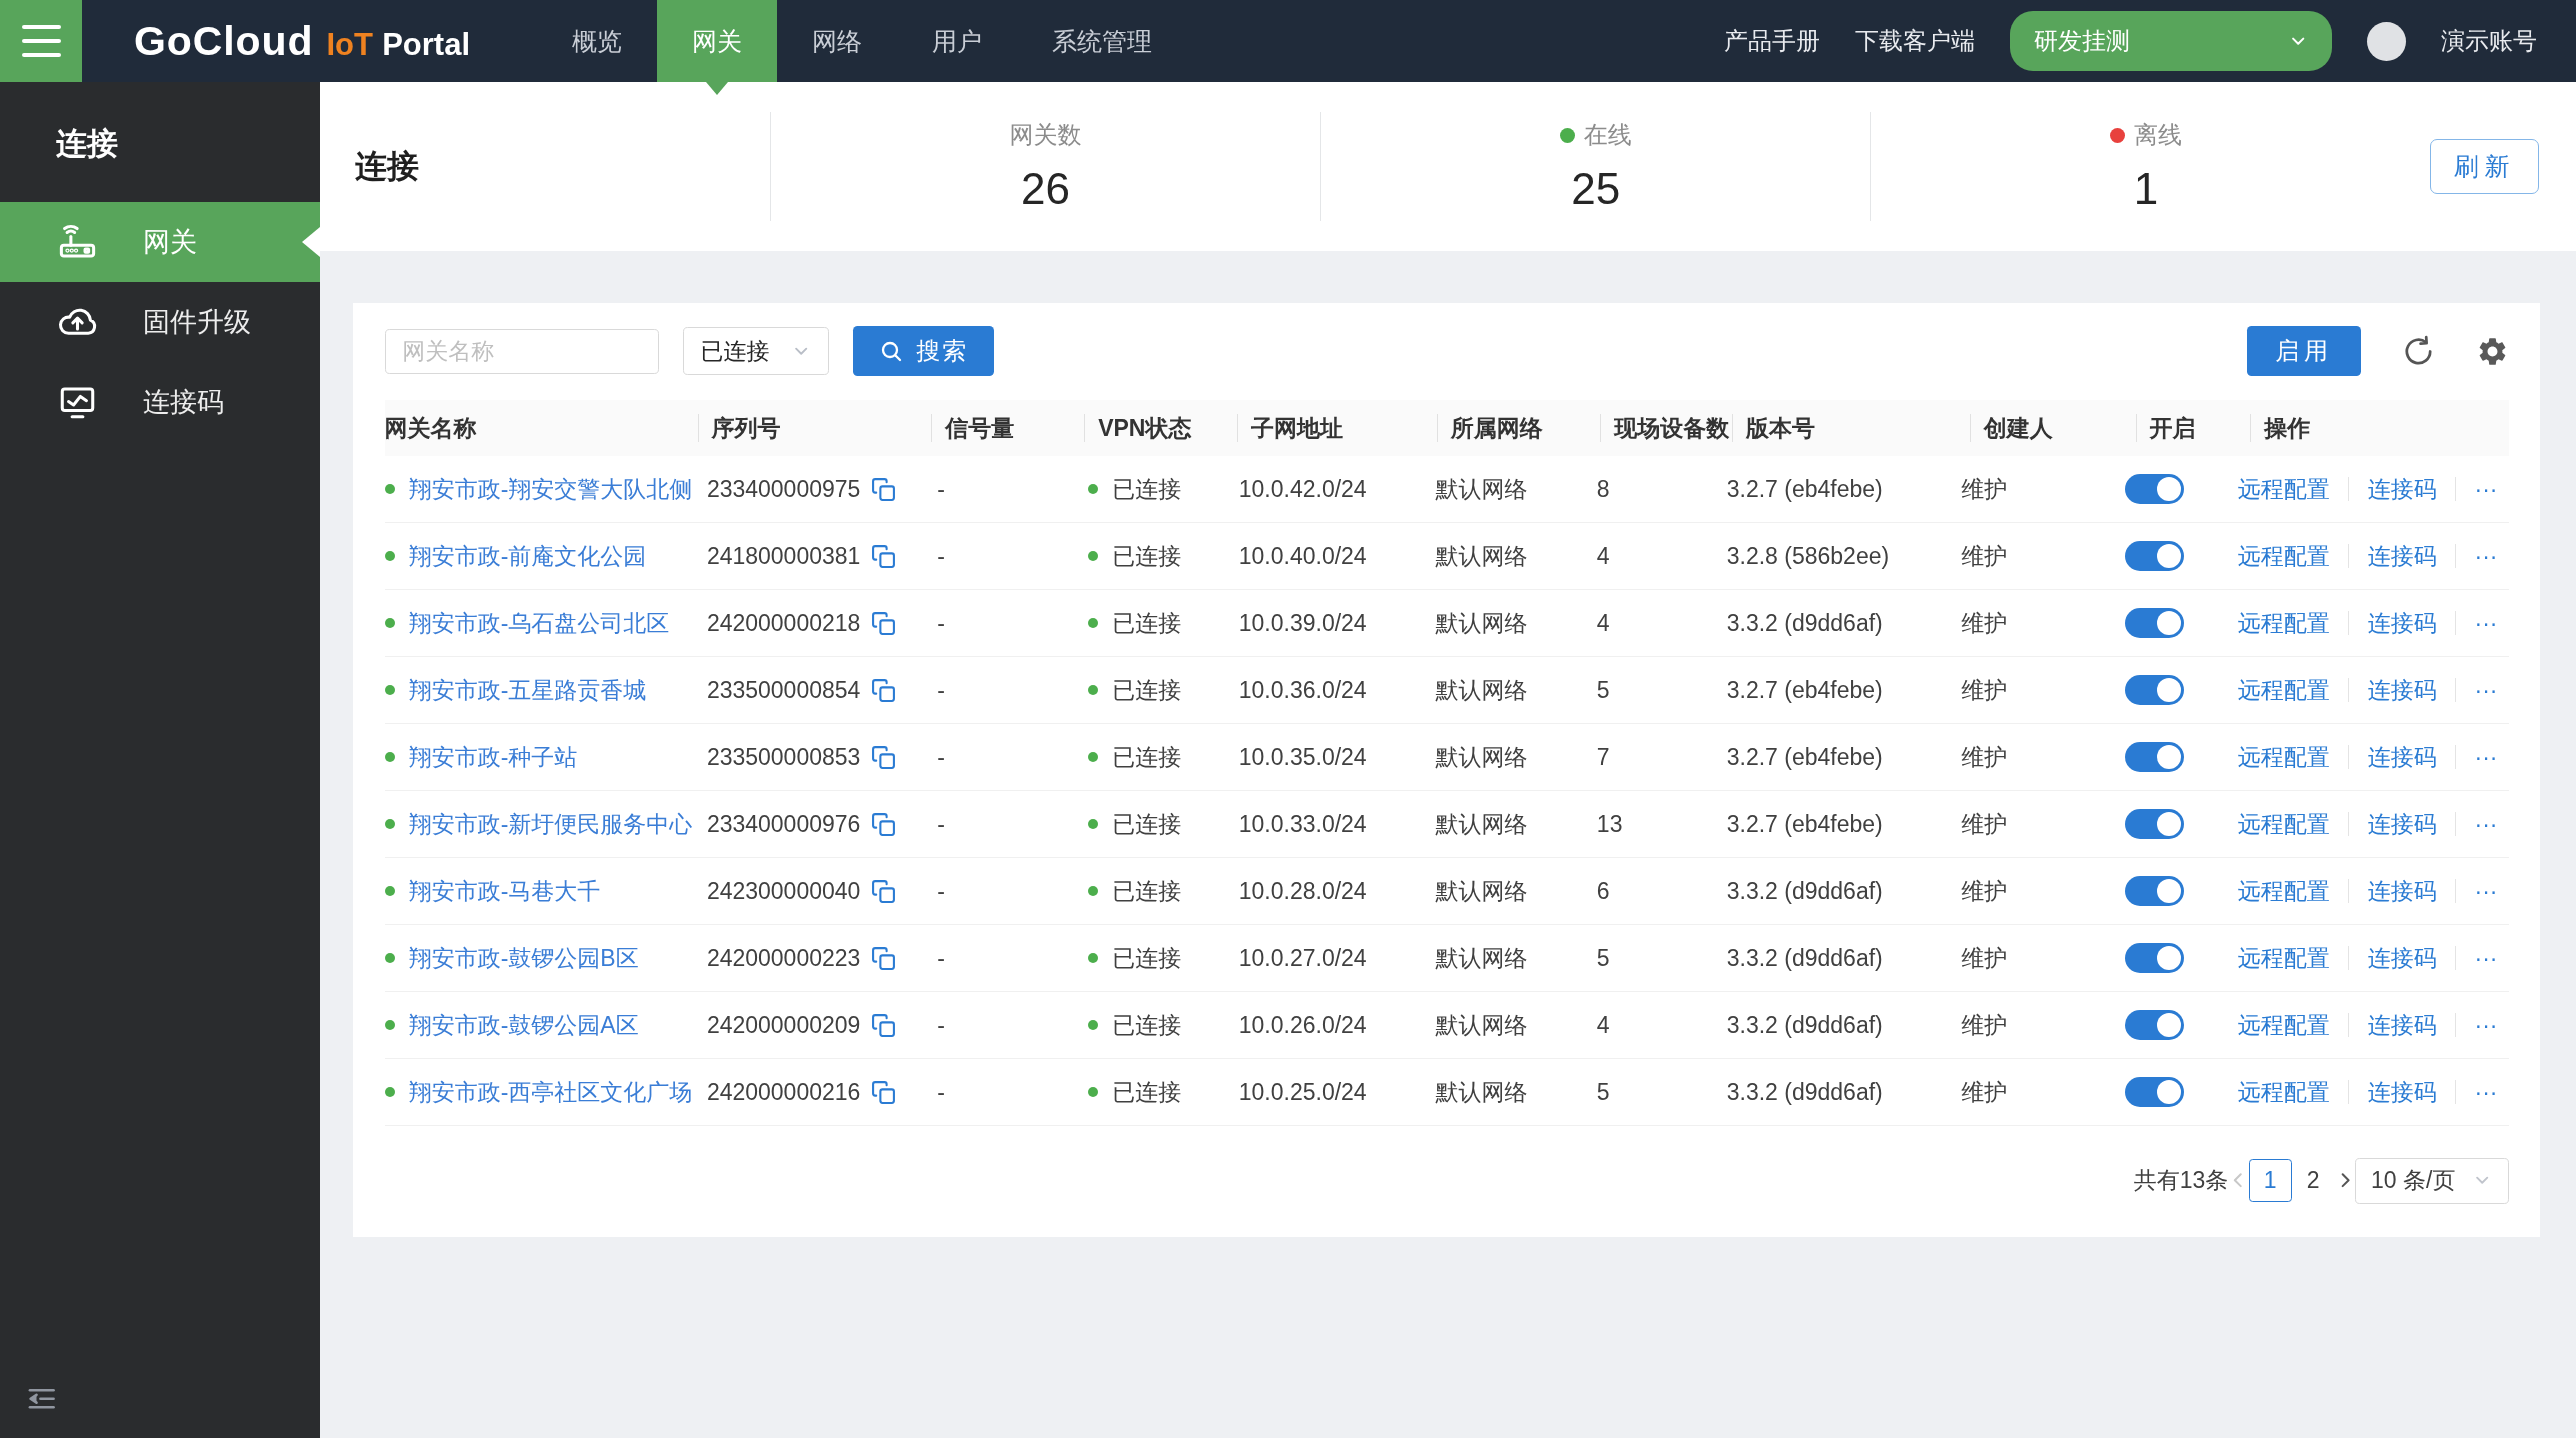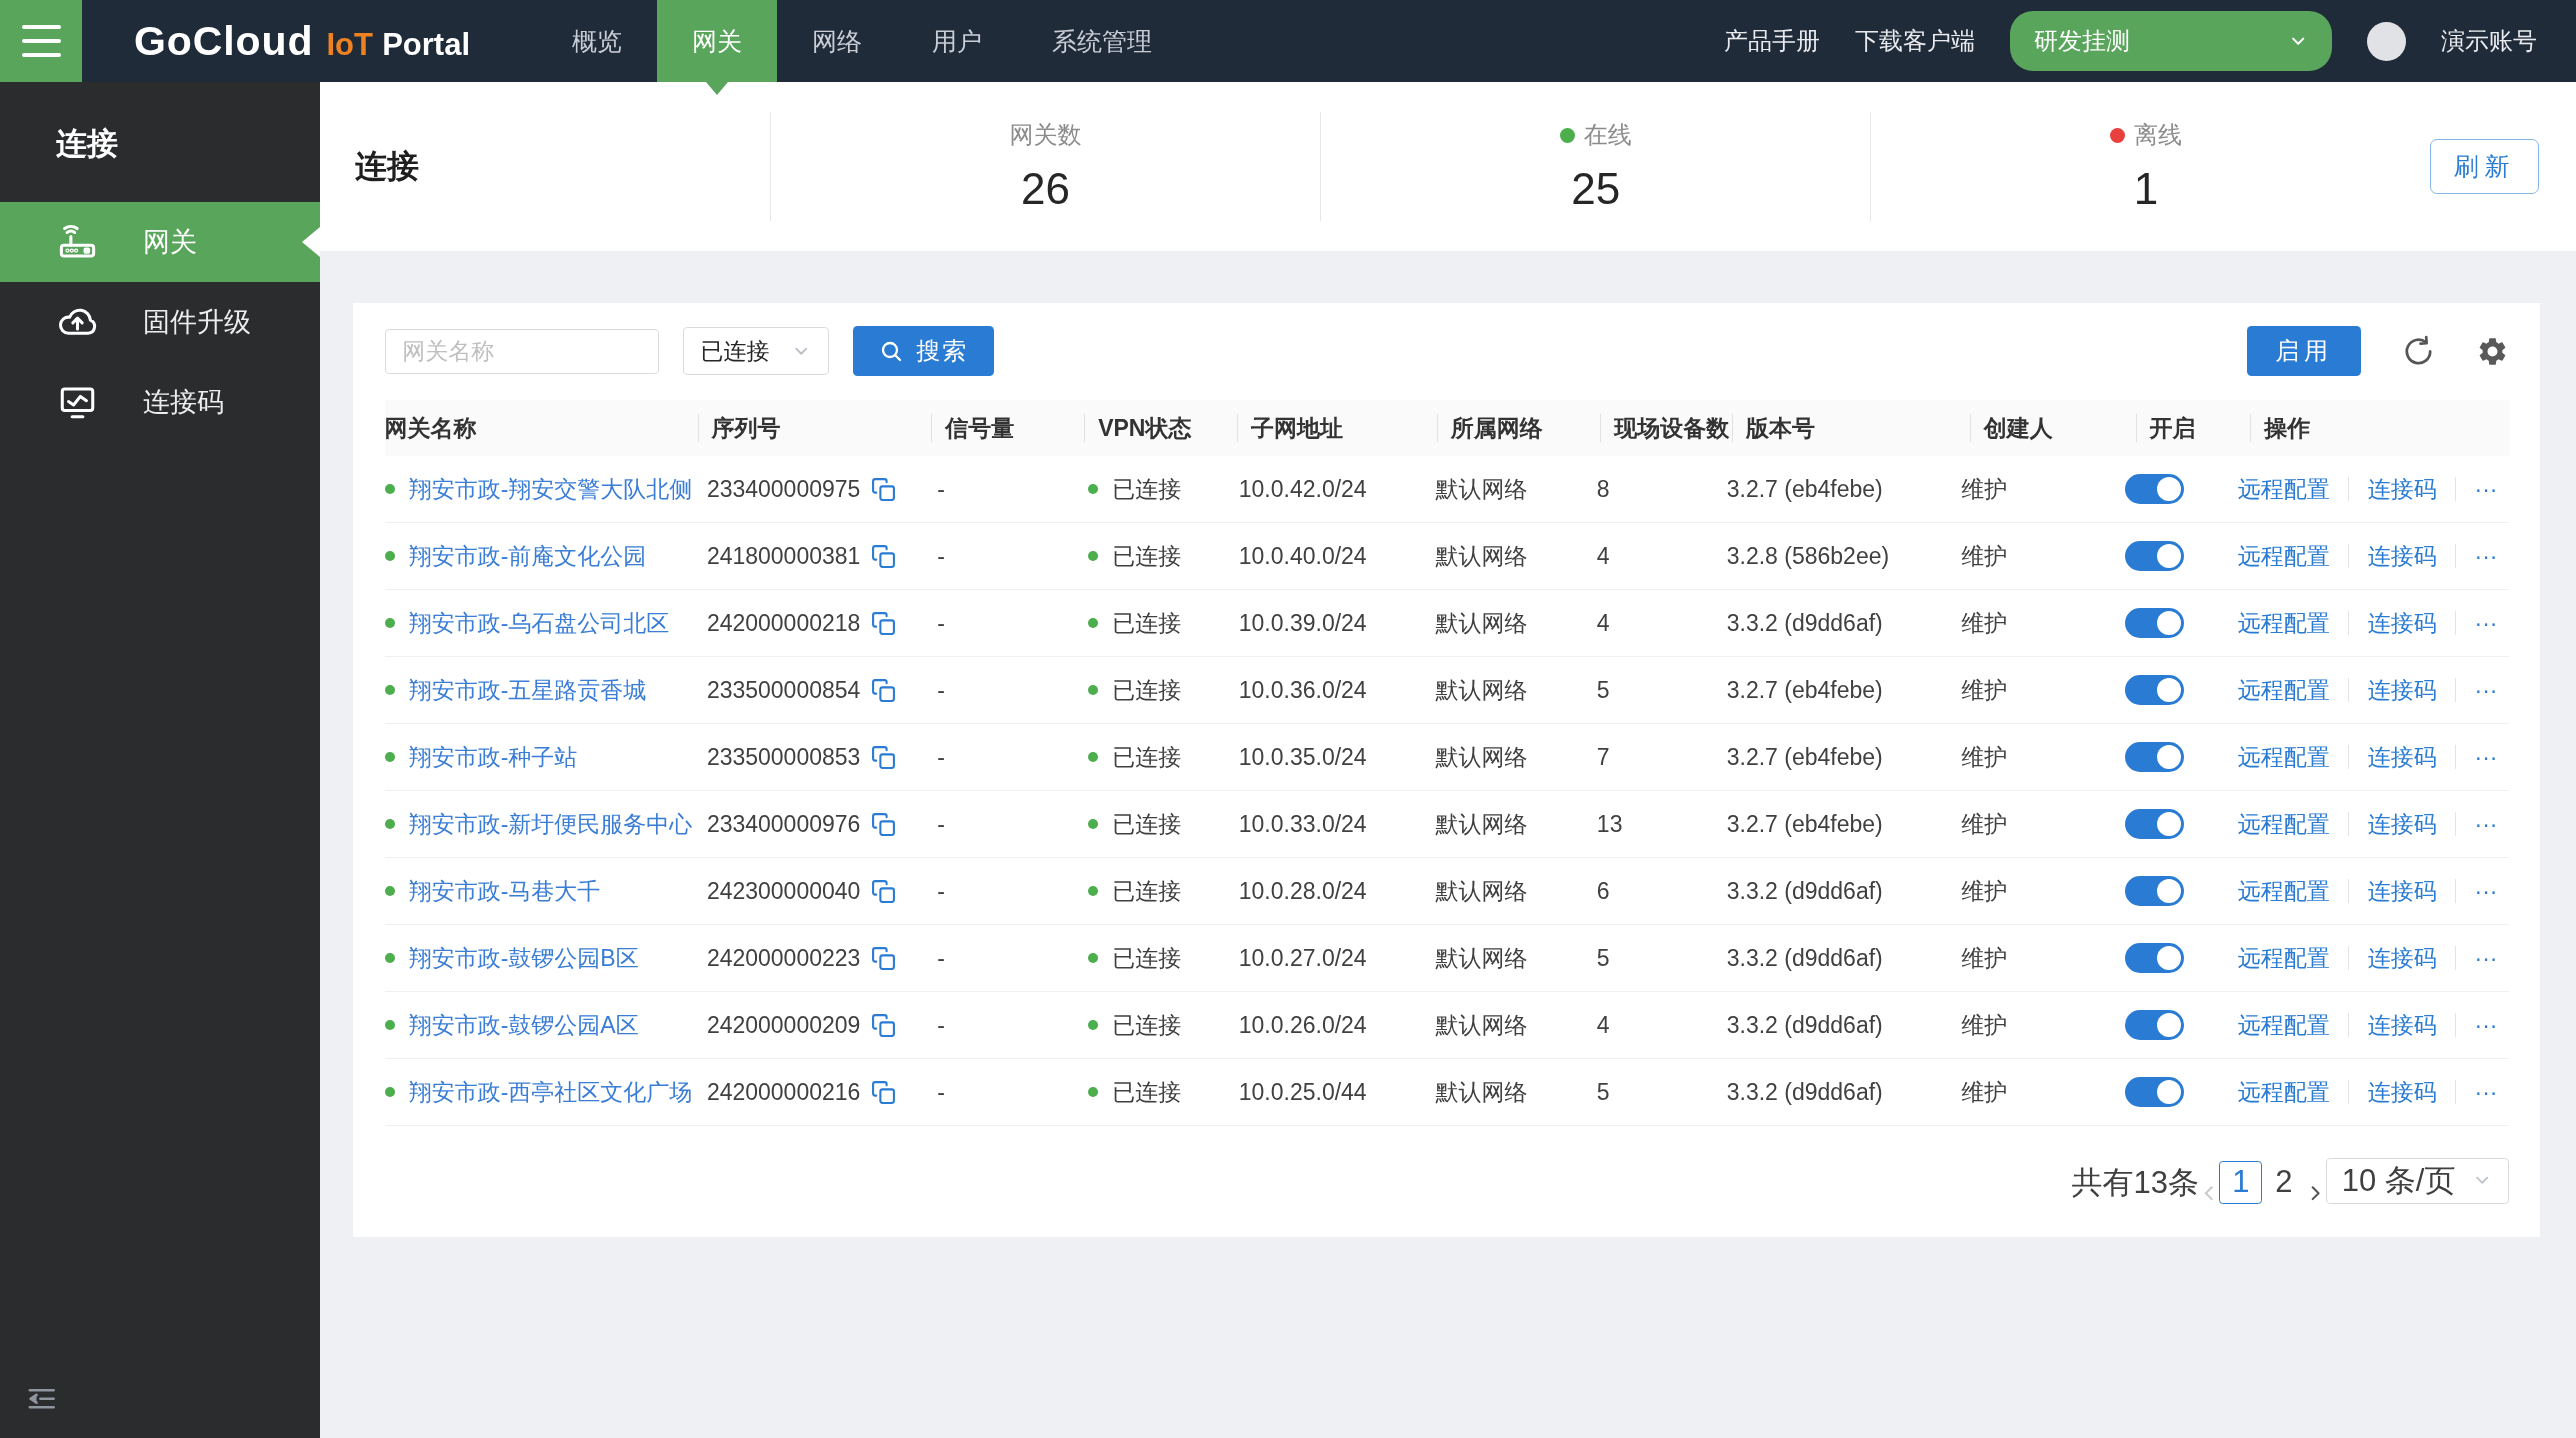--- a/index.html
+++ b/index.html
@@ -103,22 +103,22 @@
            overflow:hidden;text-overflow:ellipsis;}
   .copy-icon{width:25px;height:25px;margin-left:11px;cursor:pointer;flex:0 0 25px;}
   .toggle{width:59px;height:30px;border-radius:15px;background:#2a7bd3;position:relative;
           cursor:pointer;}
   .toggle .knob{position:absolute;top:2.8px;right:2.8px;width:24px;height:24px;border-radius:50%;
           background:#fff;}
   .action-link{color:#2a7bd3;text-decoration:none;cursor:pointer;white-space:nowrap;}
   .action-sep{width:0.9px;height:24px;background:#e4e4e4;margin:0 18.5px;}
 
   
-  .pagination{display:flex;align-items:flex-end;justify-content:flex-end;margin-top:31.5px;
-              font-size:31px;color:#404040;}
+  .pagination{display:flex;align-items:center;justify-content:flex-end;margin-top:31.5px;
+              font-size:23px;color:#404040;}
   .page-chevron{width:20.4px;height:20.4px;cursor:pointer;}
   .page-num{min-width:43px;height:43px;display:flex;align-items:center;justify-content:center;
             cursor:pointer;border-radius:3.7px;box-sizing:border-box;}
   .page-num.active{border:1.9px solid #2a7bd3;color:#2a7bd3;}
   .page-size-select{height:44px;border:1.9px solid #d9d9d9;border-radius:4.6px;display:flex;
             align-items:center;gap:16.7px;padding:0 15px;cursor:pointer;color:#404040;}
 </style>
 </head>
 <body>
 
@@ -607,21 +607,21 @@
       <svg class="copy-icon" viewBox="0 0 24 24" fill="none" stroke="#2a7bd3" stroke-width="2" stroke-linecap="round" stroke-linejoin="round">
         <rect x="9" y="9" width="13" height="13" rx="2"></rect>
         <path d="M5 15H4a2 2 0 0 1-2-2V4a2 2 0 0 1 2-2h9a2 2 0 0 1 2 2v1"></path>
       </svg>
     </div>
     <div class="cell col-signal">-</div>
     <div class="cell col-vpn">
       <span class="dot"></span>
       <span>已连接</span>
     </div>
-    <div class="cell col-subnet">10.0.25.0/44</div>
+    <div class="cell col-subnet">10.0.25.0/24</div>
     <div class="cell col-network">默认网络</div>
     <div class="cell col-devices">5</div>
     <div class="cell col-version">3.3.2 (d9dd6af)</div>
     <div class="cell col-creator">维护</div>
     <div class="cell col-toggle">
       <div class="toggle">
                 <div class="knob"></div>
               </div>
     </div>
     <div class="cell col-actions">

